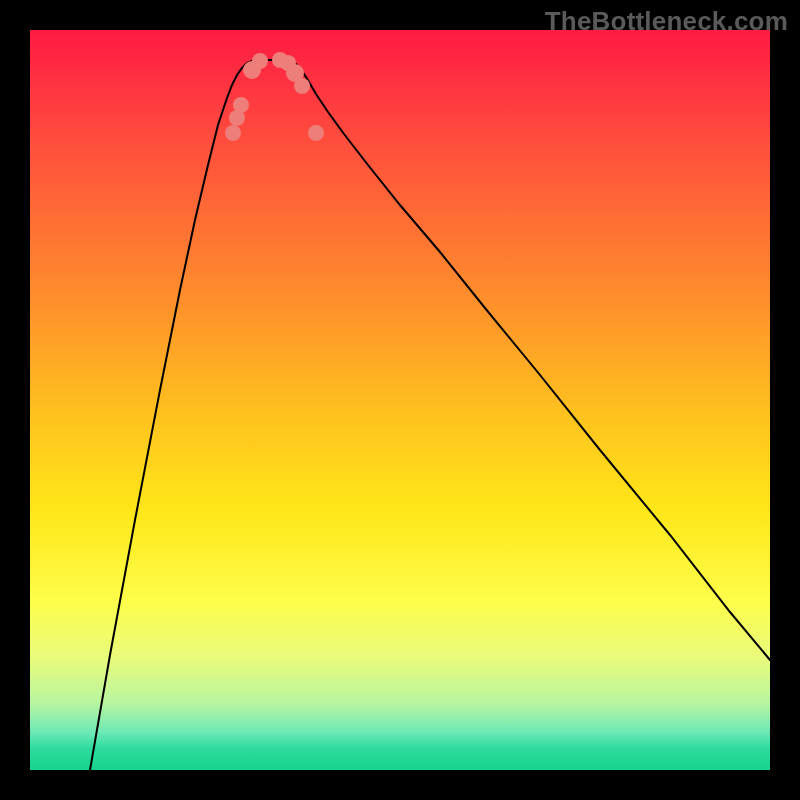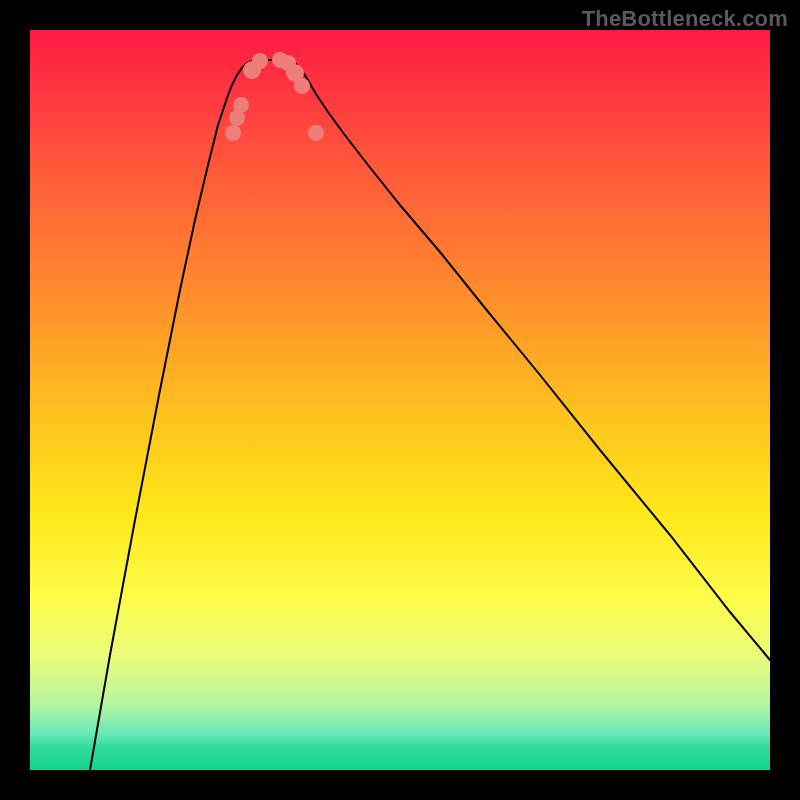--- a/index.html
+++ b/index.html
@@ -28,21 +28,21 @@
       #6be8b7 95%,
       #2fdc9e 97%,
       #17d38c 100%
     );
   }
   .watermark {
     position: absolute;
     top: 6px;
     right: 12px;
     font-family: Arial, Helvetica, sans-serif;
-    font-size: 22px;
+    font-size: 26px;
     font-weight: 600;
     color: #5a5a5a;
     letter-spacing: 0.2px;
     z-index: 10;
   }
   svg.plot {
     position: absolute;
     left: 0;
     top: 0;
     width: 740px;

